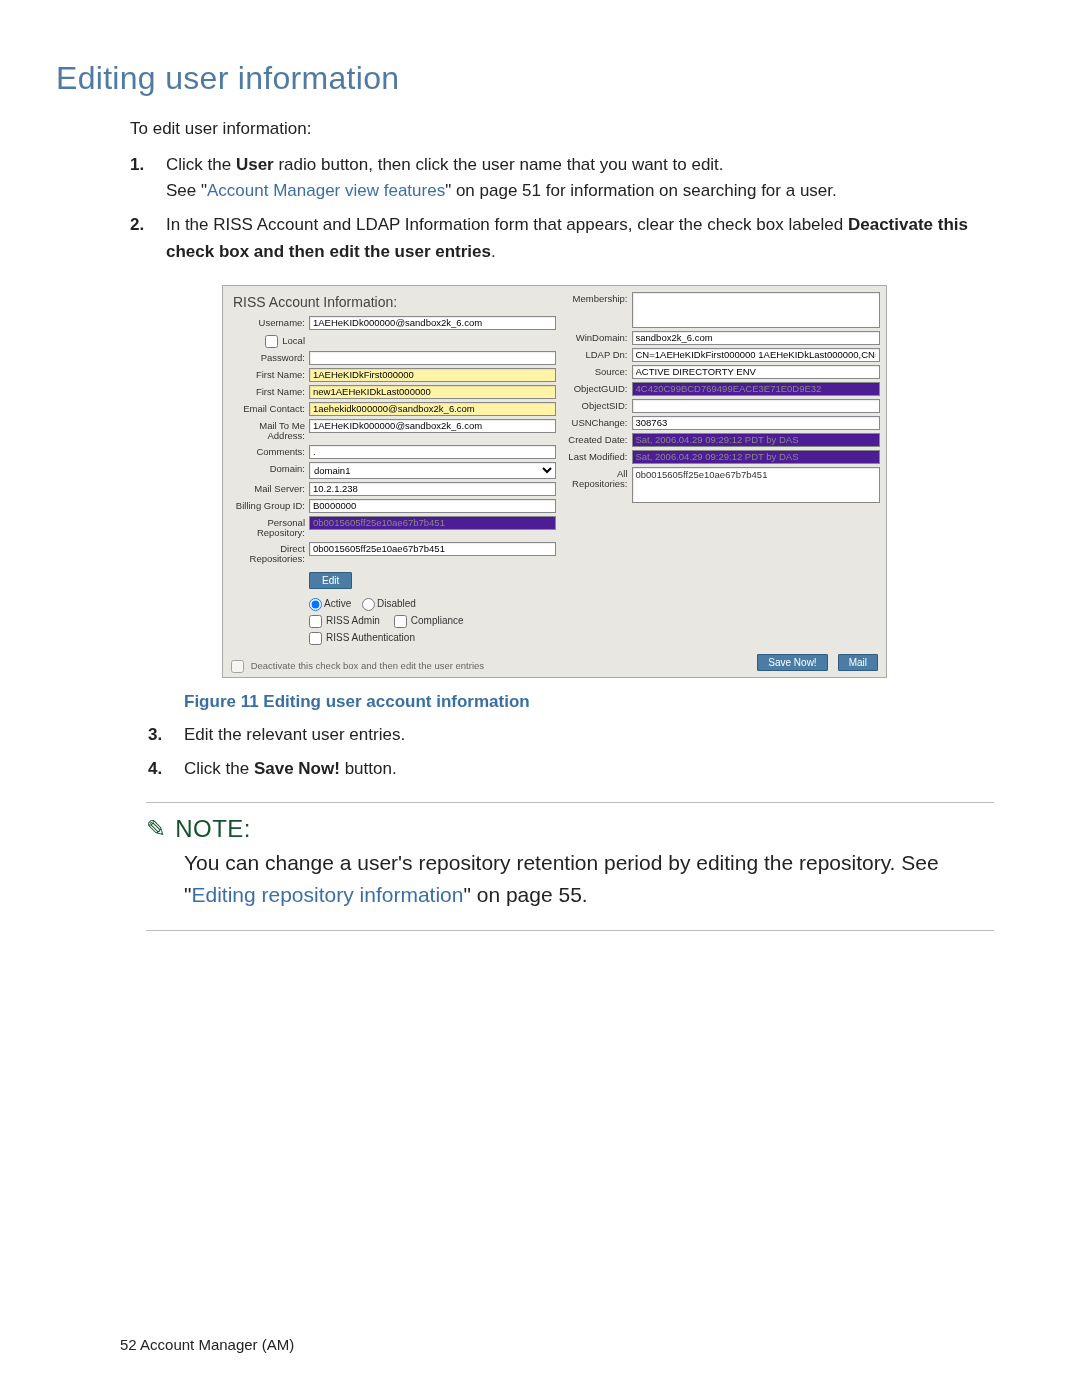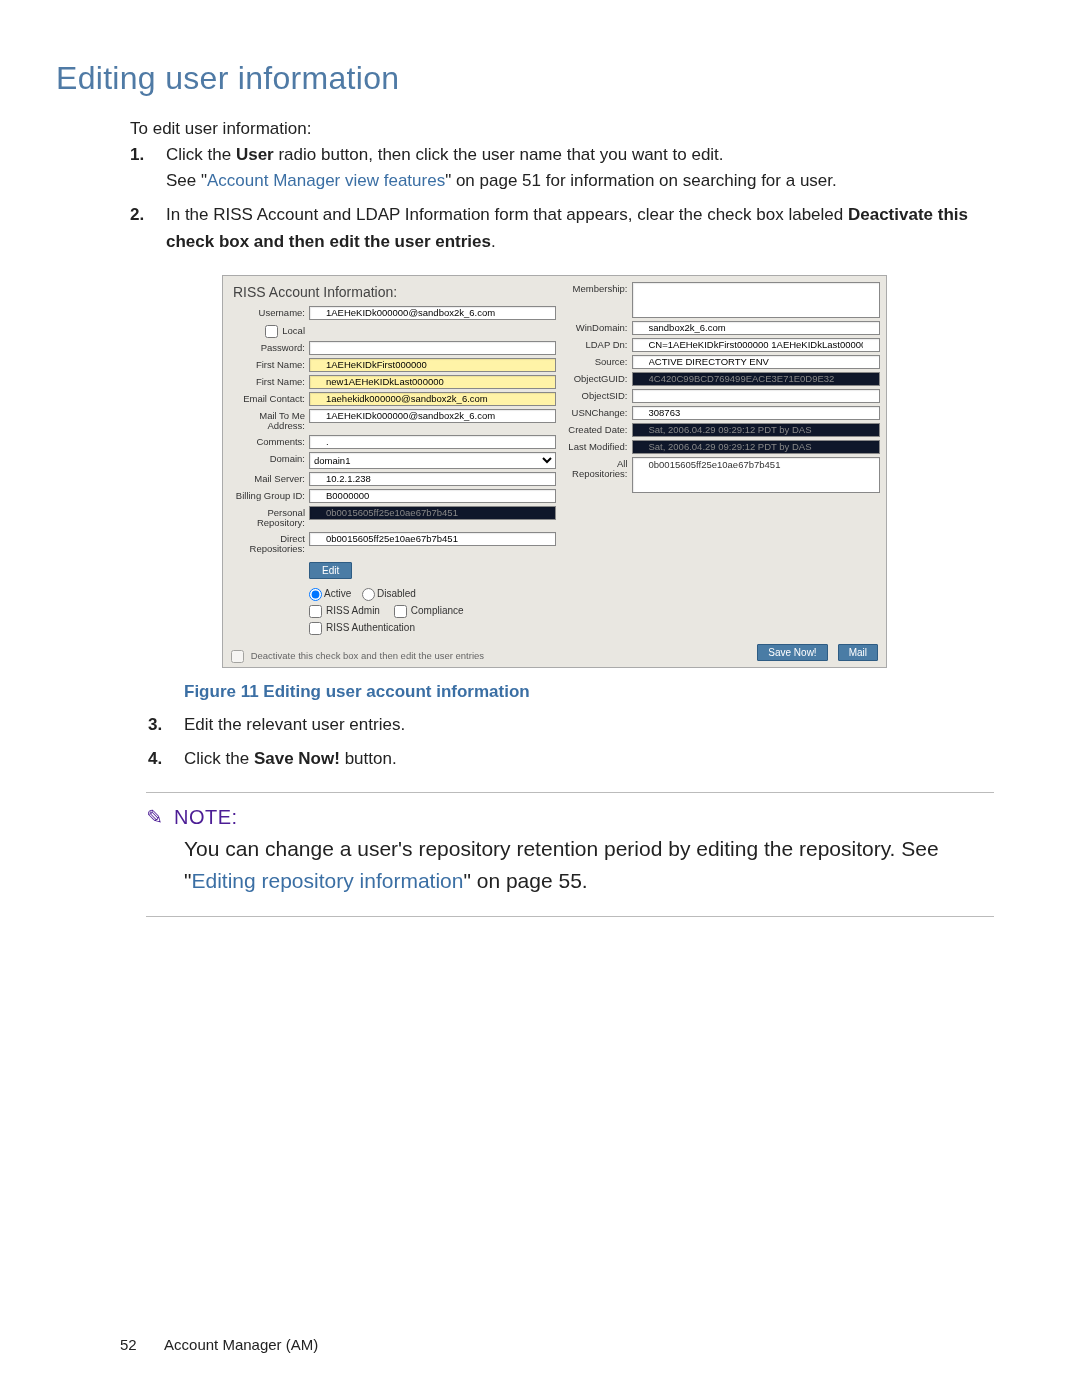--- a/index.html
+++ b/index.html
@@ -21,20 +21,21 @@
     font-size: 32px;
     font-weight: 300;
     color: #4f7aa5;
     margin: 0 0 20px 0;
     letter-spacing: 0.3px;
   }
   .intro {
     margin-left: 74px;
     font-size: 17px;
     line-height: 1.45;
+    margin-bottom: 10px;
   }
   ol.steps {
     margin: 0 0 20px 74px;
     padding: 0 32px 0 36px;
   }
   ol.steps li {
     font-size: 17px;
     line-height: 1.55;
     margin-bottom: 8px;
     list-style: none;
@@ -61,40 +62,40 @@
     margin: 20px 0 12px 90px;
     width: calc(100% - 120px);
   }
   .note-icon {
     display: inline-block;
     width: 18px;
     margin-right: 4px;
     text-align: center;
   }
   .note-label {
-    color: #4c1d95;
-    font-size: 20px;
+    color: #14532d;
+    font-size: 24px;
     margin-left: 90px;
     margin-bottom: 4px;
     letter-spacing: 0.5px;
   }
   .note-body {
     margin-left: 128px;
     font-size: 21px;
     line-height: 1.5;
     padding-right: 40px;
   }
   .page-footer {
     position: absolute;
     bottom: 44px;
     left: 120px;
     font-size: 15px;
     color: #222;
   }
-  .page-footer .pn { margin-right: 24px; }
+  .page-footer .pn { }
 
   
   .shot {
     width: 665px;
     margin: 16px 0 10px 166px;
     border: 1px solid #aaa;
     background: #e9e7e1;
     font-family: Tahoma, Arial, sans-serif;
     font-size: 10px;
     color: #333;
@@ -128,29 +129,29 @@
     padding-top: 2px;
     color: #333;
   }
   .shot .col + .col .lbl { width: 66px; }
   .shot .val {
     flex: 1;
     border: 1px solid #888;
     background: #fff;
     height: 14px;
     line-height: 14px;
-    padding: 0 16px;
+    padding: 0 3px;
     font-size: 9.5px;
     overflow: hidden;
     white-space: nowrap;
     box-shadow: inset 1px 1px 1px rgba(0,0,0,0.08);
     box-sizing: border-box;
   }
   .shot .val.hl { background: #fff3a7; }
-  .shot .val.disabled { background: #0f172a; color: #888; }
+  .shot .val.disabled { background: #4c1d95; color: #888; }
   .shot .val.tall { height: 36px; }
   .shot select.val {
     height: 17px;
     font-size: 9.5px;
     padding: 0;
   }
   .shot .cb { margin: 0 4px 0 0; vertical-align: middle; }
   .shot .edit-btn {
     display: inline-block;
     background: #4a7ca5;

